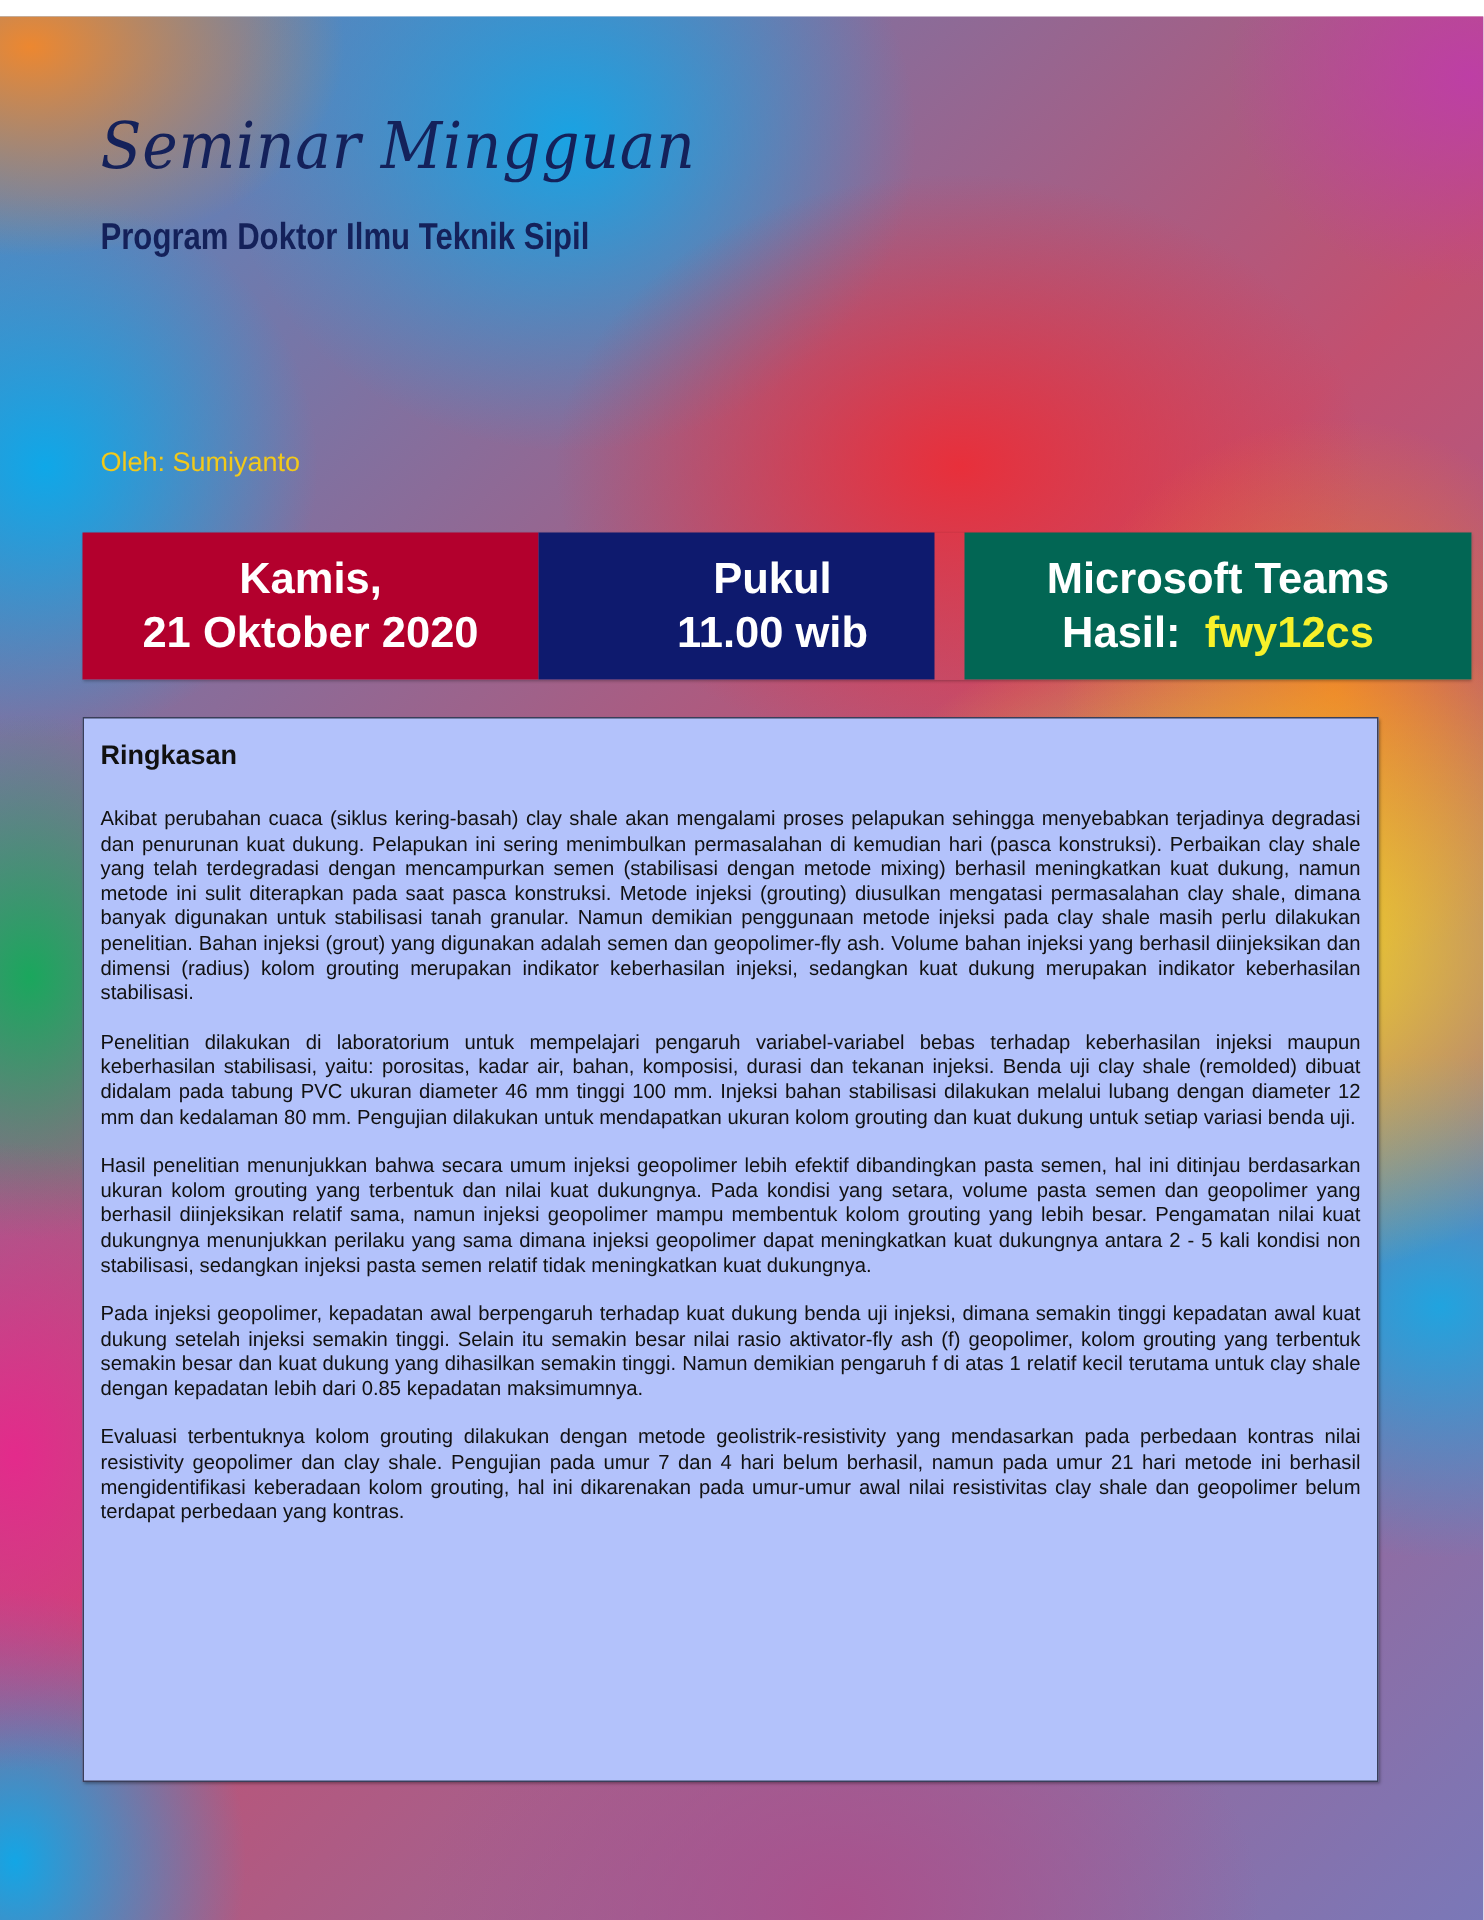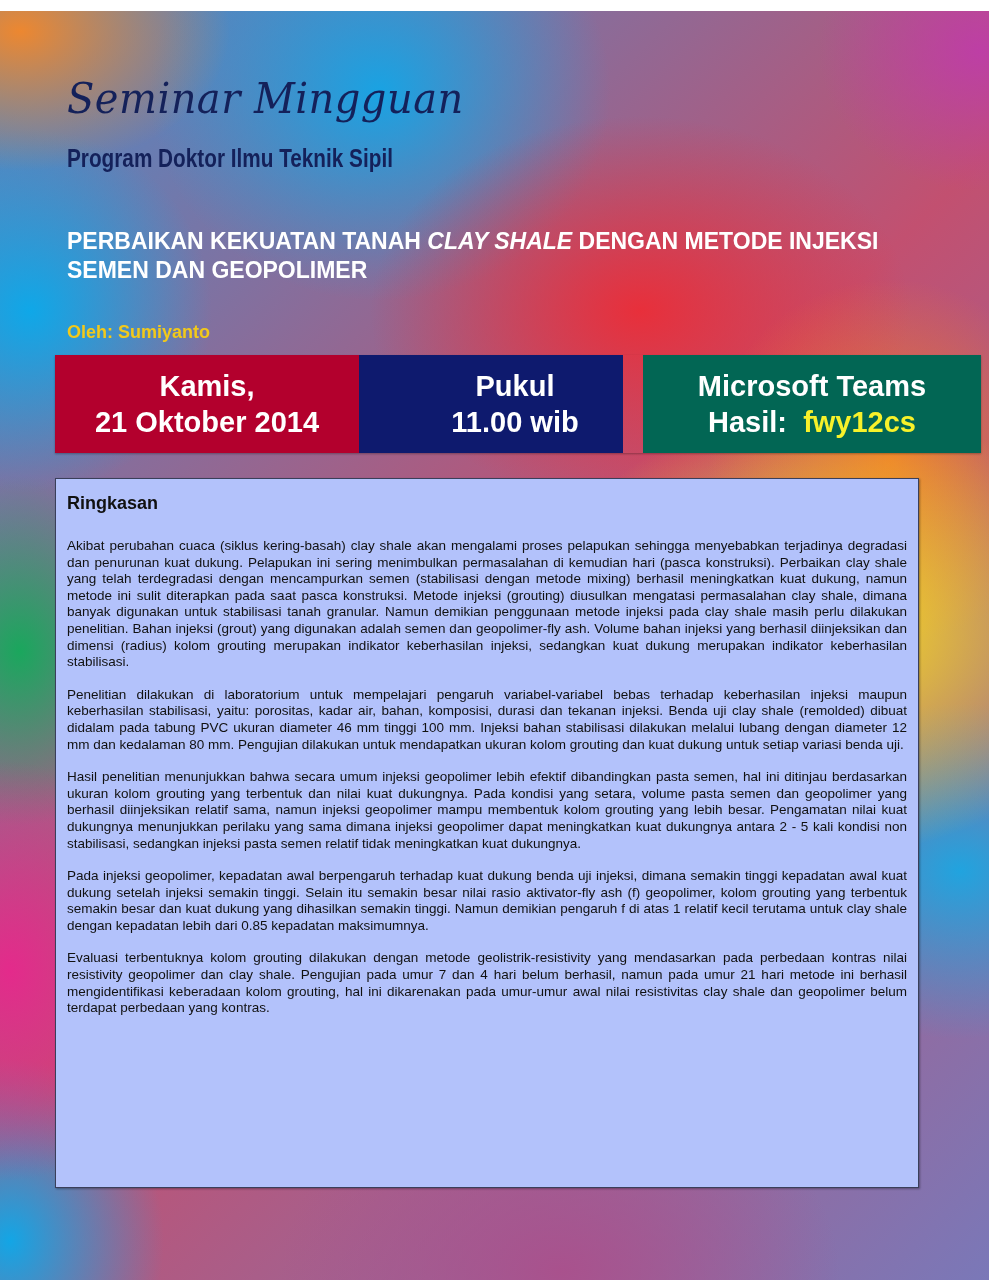--- a/index.html
+++ b/index.html
@@ -39,21 +39,21 @@
     transform: scaleX(0.83); transform-origin: left;
   }
   .topic {
     position: absolute; left: 67px; top: 216px; width: 860px;
     font-family: "Liberation Sans", sans-serif; font-weight: bold;
     font-size: 23px; line-height: 29px; color: #ffffff;
   }
   .topic em { font-style: italic; }
   .author {
     position: absolute; left: 67px; top: 287px;
-    font-weight: bold; font-size: 18px; color: #f2c91a; margin-top: 24px;
+    font-weight: normal; font-size: 18px; color: #f2c91a;
   }
   .info-row {
     position: absolute; left: 55px; top: 344px; height: 98px;
     display: flex; box-shadow: 0 1px 2px rgba(0,0,0,0.3);
   }
   .info-cell {
     display: flex; flex-direction: column; justify-content: center; align-items: center;
     color: #ffffff; font-weight: bold; font-size: 29px; line-height: 36px; text-align: center;
   }
   .cell-date { width: 304px; background: #b3002d; }
@@ -77,28 +77,27 @@
   }
 </style>
 </head>
 <body>
 
 <div class="poster">
 
   <div class="title-script">Seminar Mingguan</div>
   <div class="subtitle">Program Doktor Ilmu Teknik Sipil</div>
 
-  <div class="topic"><span>PERBAIKAN KEKUATAN TANAH </span><em>CLAY SHALE</em><span> DENGAN METODE INJEKSI SEMEN DAN GEOPOLIMER</span></div>
 
   <div class="author">Oleh: Sumiyanto</div>
 
   <div class="info-row">
     <div class="info-cell cell-date">
       <div>Kamis,</div>
-      <div>21 Oktober 2014</div>
+      <div>21 Oktober 2020</div>
     </div>
     <div class="info-cell cell-time">
       <div>Pukul</div>
       <div>11.00 wib</div>
     </div>
     <div class="info-cell cell-teams">
       <div>Microsoft Teams</div>
       <div><span>Hasil:</span>&nbsp; <span class="code">fwy12cs</span></div>
     </div>
   </div>

